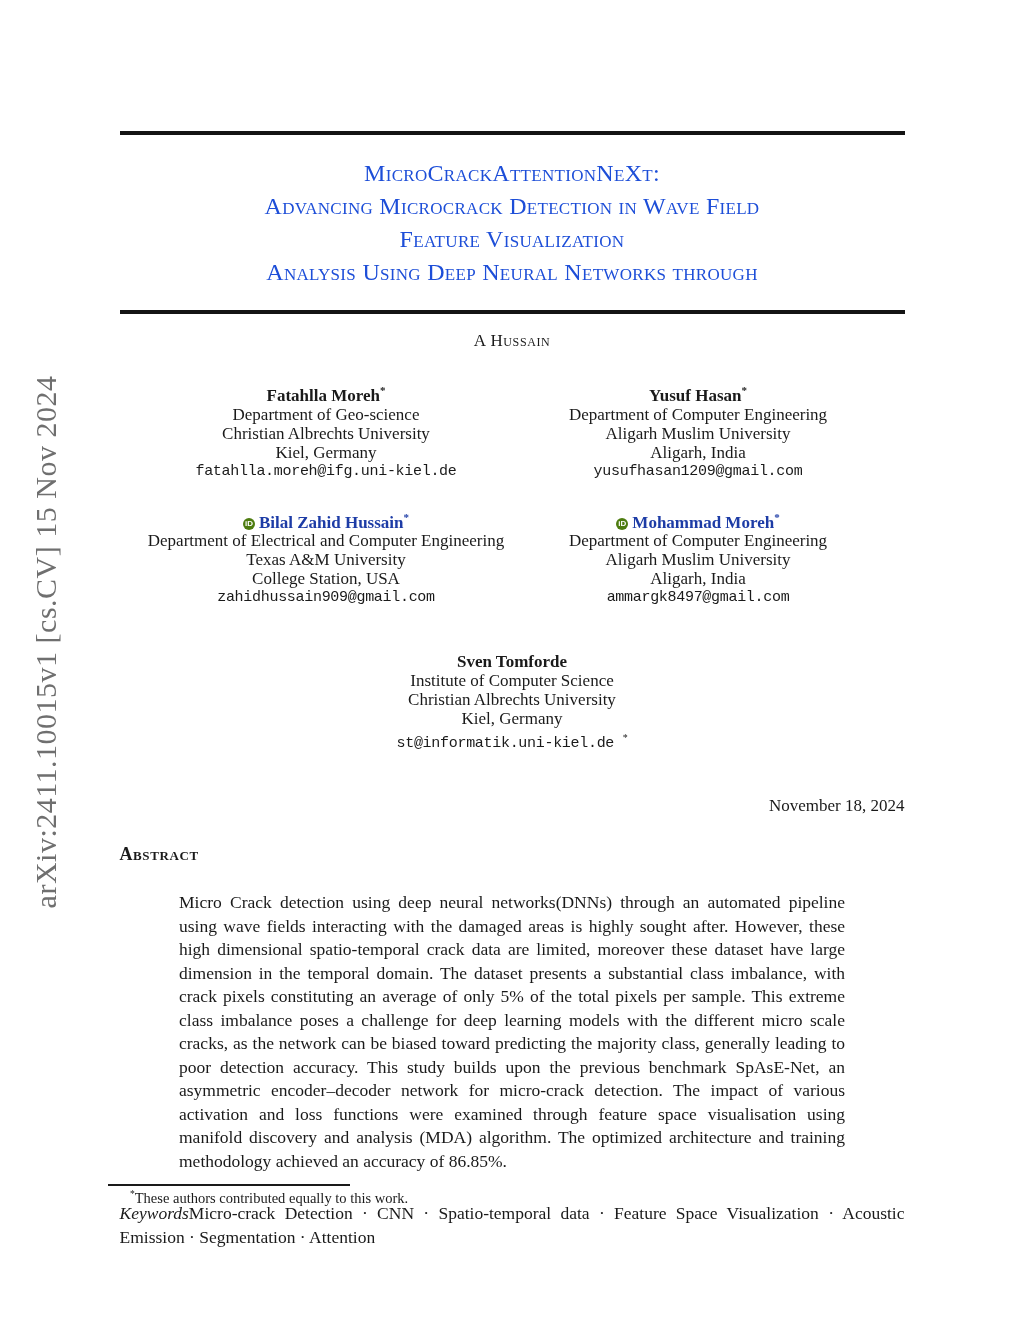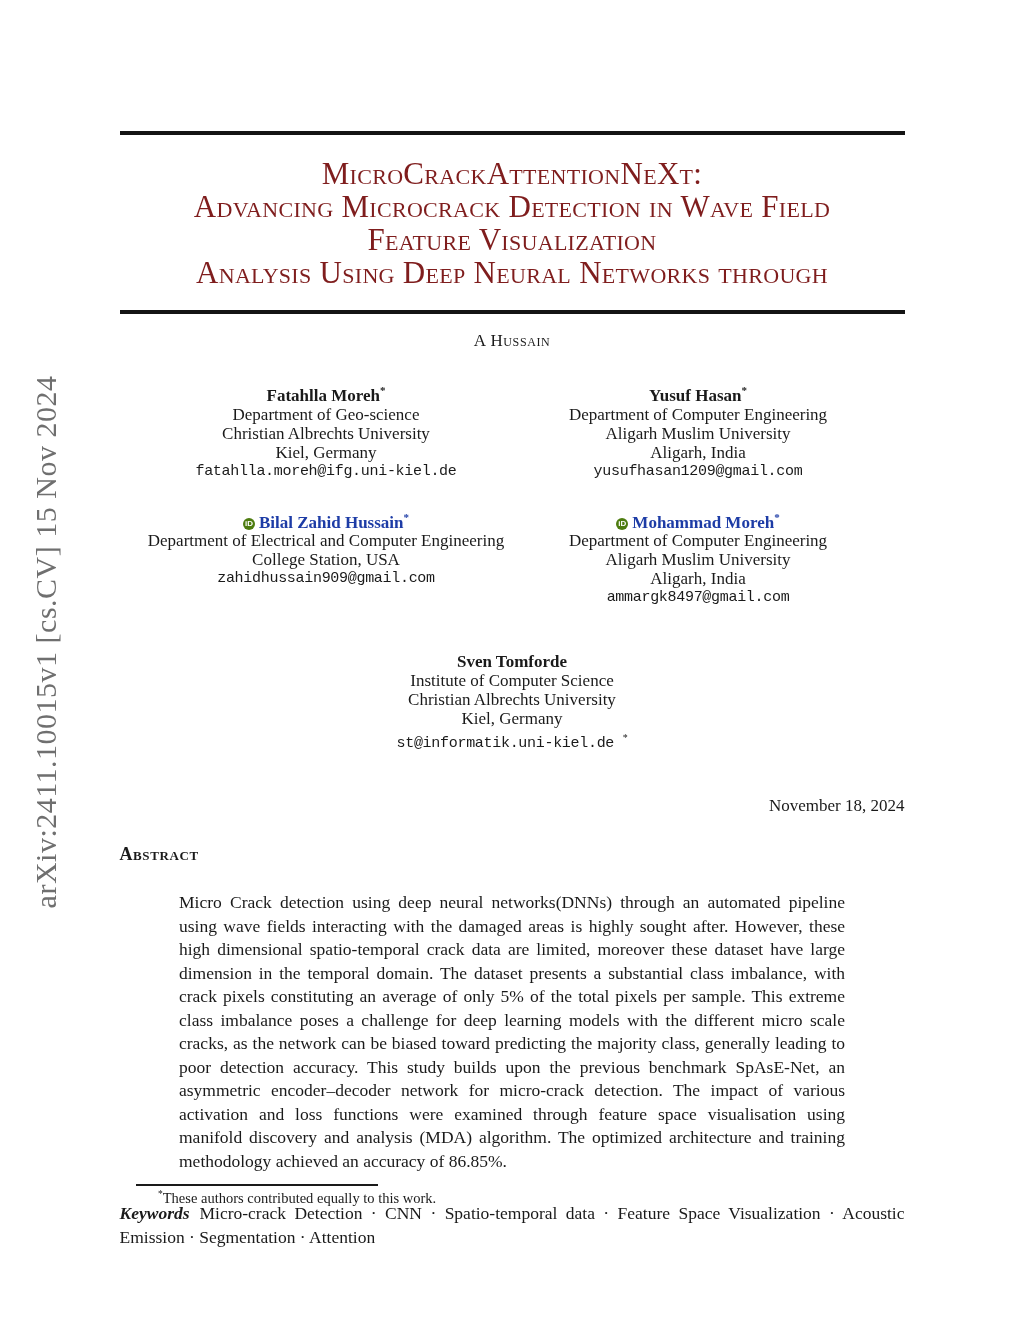--- a/index.html
+++ b/index.html
@@ -29,24 +29,24 @@
     height: 4px;
     background: #141414;
   }
   .rule-top { margin-top: 131px; }
   .rule-under-title { margin-top: 21px; }
 
   .title {
     margin-top: 22px;
     text-align: center;
     font-variant: small-caps;
-    font-size: 31px;
+    font-size: 24px;
     line-height: 33px;
     letter-spacing: 0.3px;
-    color: #7f1d1d;
+    color: #1d4ed8;
   }
 
   .preprint {
     margin-top: 17px;
     text-align: center;
     font-variant: small-caps;
     font-size: 17px;
     letter-spacing: 0.6px;
   }
 
@@ -116,28 +116,27 @@
     text-align: justify;
   }
 
   .keywords {
     margin-top: 29px;
     font-size: 17.5px;
     line-height: 23.5px;
     text-align: justify;
   }
   .keywords-label {
-    font-weight: bold;
+    font-weight: normal;
     font-style: italic;
-    margin-right: 10px;
   }
 
   .footnote-area {
     position: absolute;
-    left: 136px; top: 1184px;
+    left: 108px; top: 1184px;
     width: 785px;
   }
   .footnote-rule {
     width: 242px;
     height: 1.5px;
     background: #1a1a1a;
   }
   .footnote-text {
     margin-top: 3px;
     font-size: 14.5px;
@@ -179,20 +178,21 @@
       <div class="author-name"><span>Yusuf Hasan</span><sup>*</sup></div>
       <div class="author-line">Department of Computer Engineering</div>
       <div class="author-line">Aligarh Muslim University</div>
       <div class="author-line">Aligarh, India</div>
       <div class="author-email">yusufhasan1209@gmail.com</div>
     </div>
 
     <div class="author-block">
       <div class="author-name linked"><span class="orcid-icon">iD</span><span>Bilal Zahid Hussain</span><sup>*</sup></div>
       <div class="author-line">Department of Electrical and Computer Engineering</div>
+      <div class="author-line">Texas A&amp;M University</div>
       <div class="author-line">College Station, USA</div>
       <div class="author-email">zahidhussain909@gmail.com</div>
     </div>
 
     <div class="author-block">
       <div class="author-name linked"><span class="orcid-icon">iD</span><span>Mohammad Moreh</span><sup>*</sup></div>
       <div class="author-line">Department of Computer Engineering</div>
       <div class="author-line">Aligarh Muslim University</div>
       <div class="author-line">Aligarh, India</div>
       <div class="author-email">ammargk8497@gmail.com</div>

